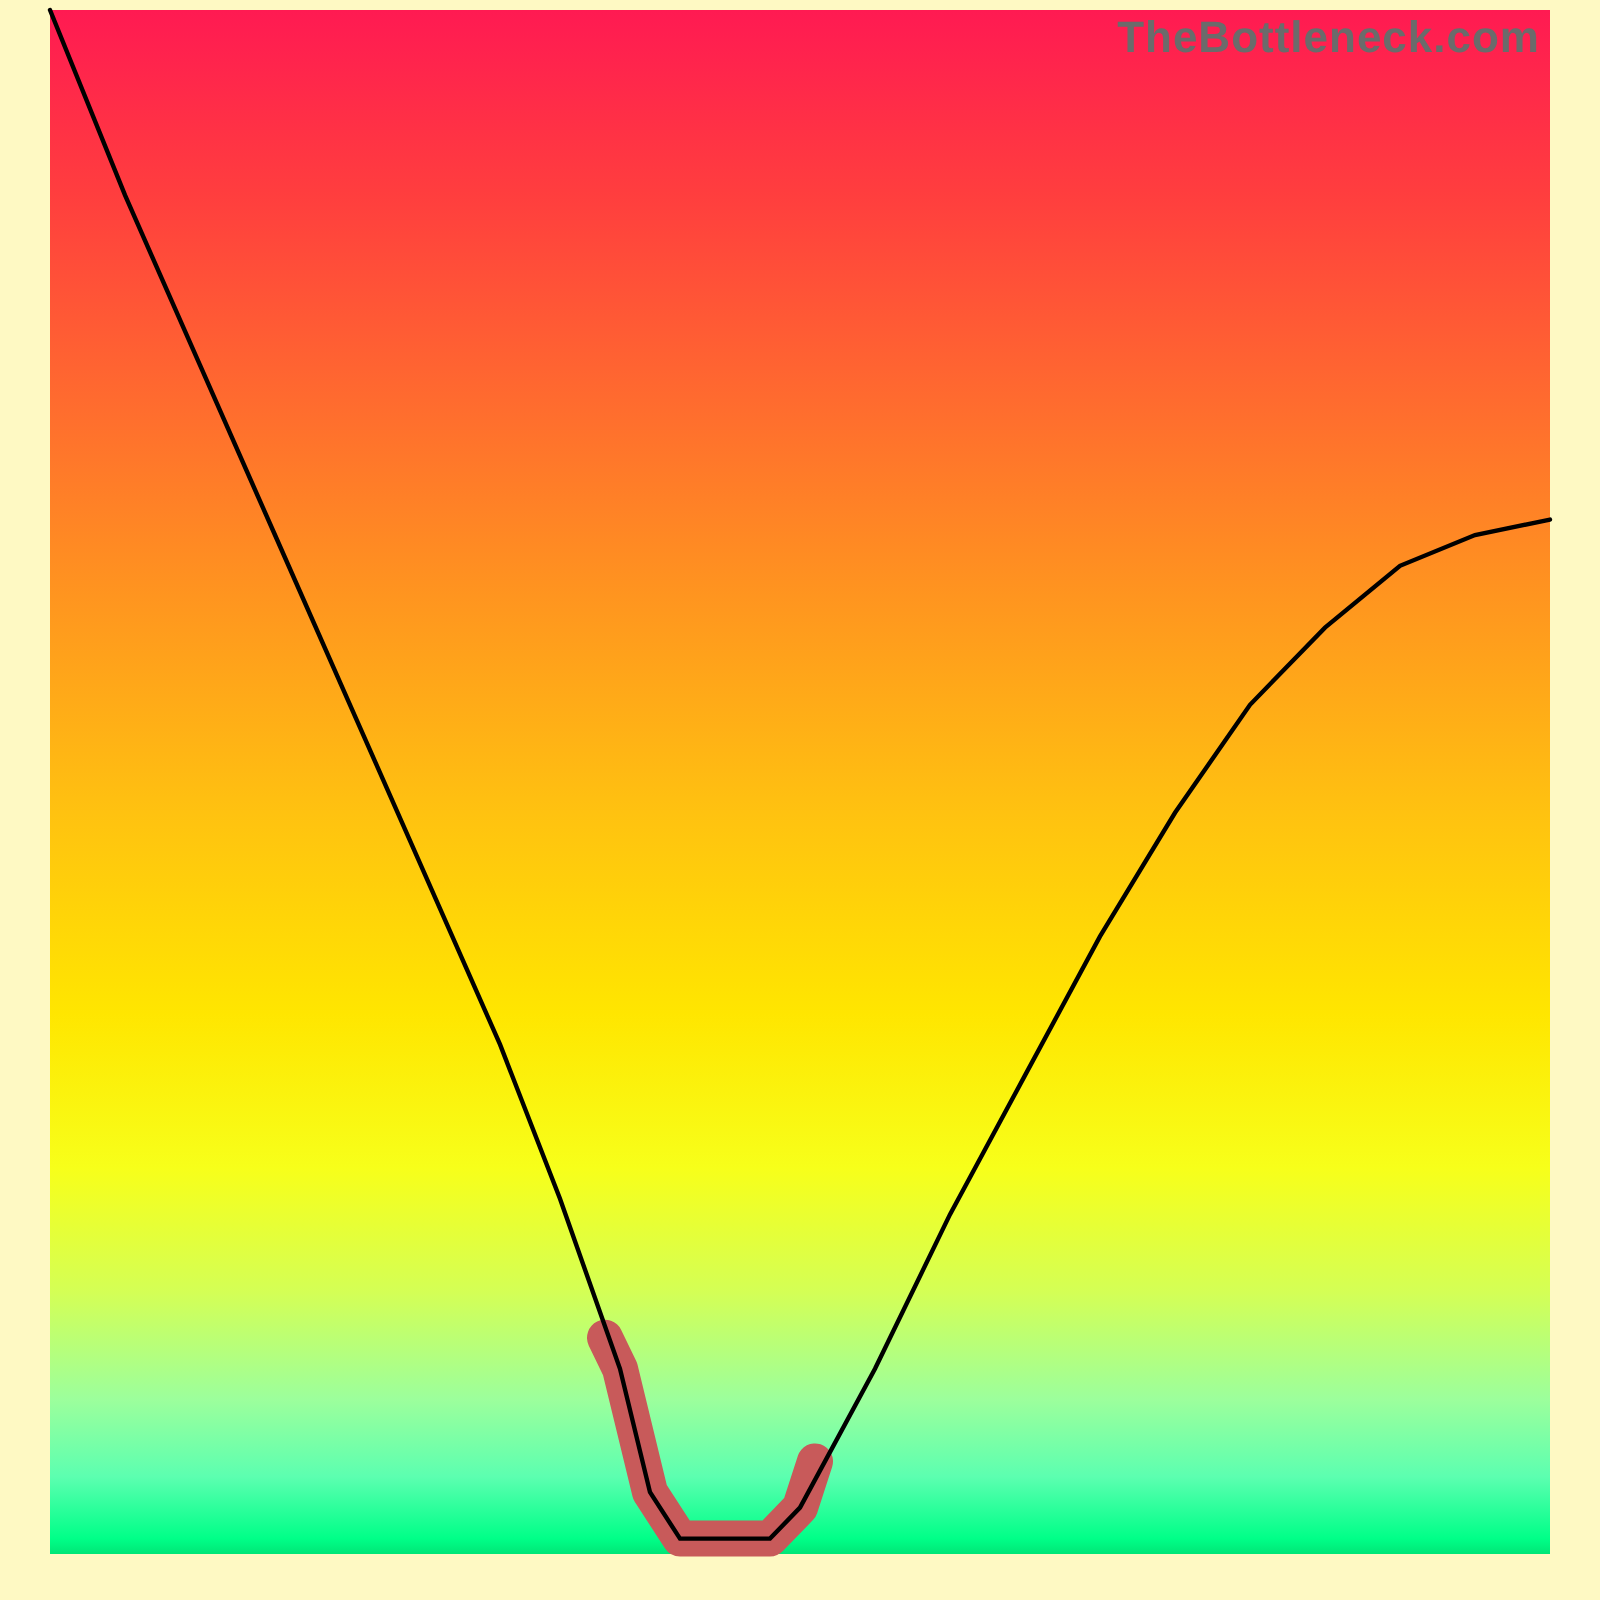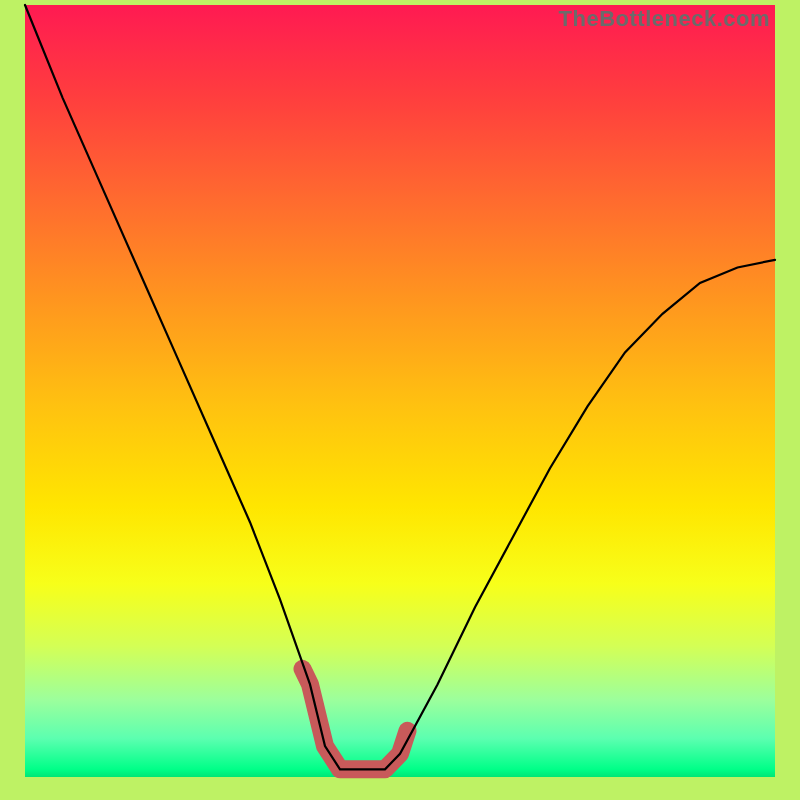--- a/index.html
+++ b/index.html
@@ -9,21 +9,21 @@
     height: 800px;
     background: #000;
     overflow: hidden;
   }
   .frame {
     position: absolute;
     left: 0;
     top: 0;
     width: 800px;
     height: 800px;
-    background: #bef264;
+    background: #fef9c3;
   }
   .plot-area {
     position: absolute;
     left: 25px;
     top: 5px;
     width: 750px;
     height: 772px;
     background: linear-gradient(to bottom,
       #ff1a52 0%,
       #ff3e3e 12%,

